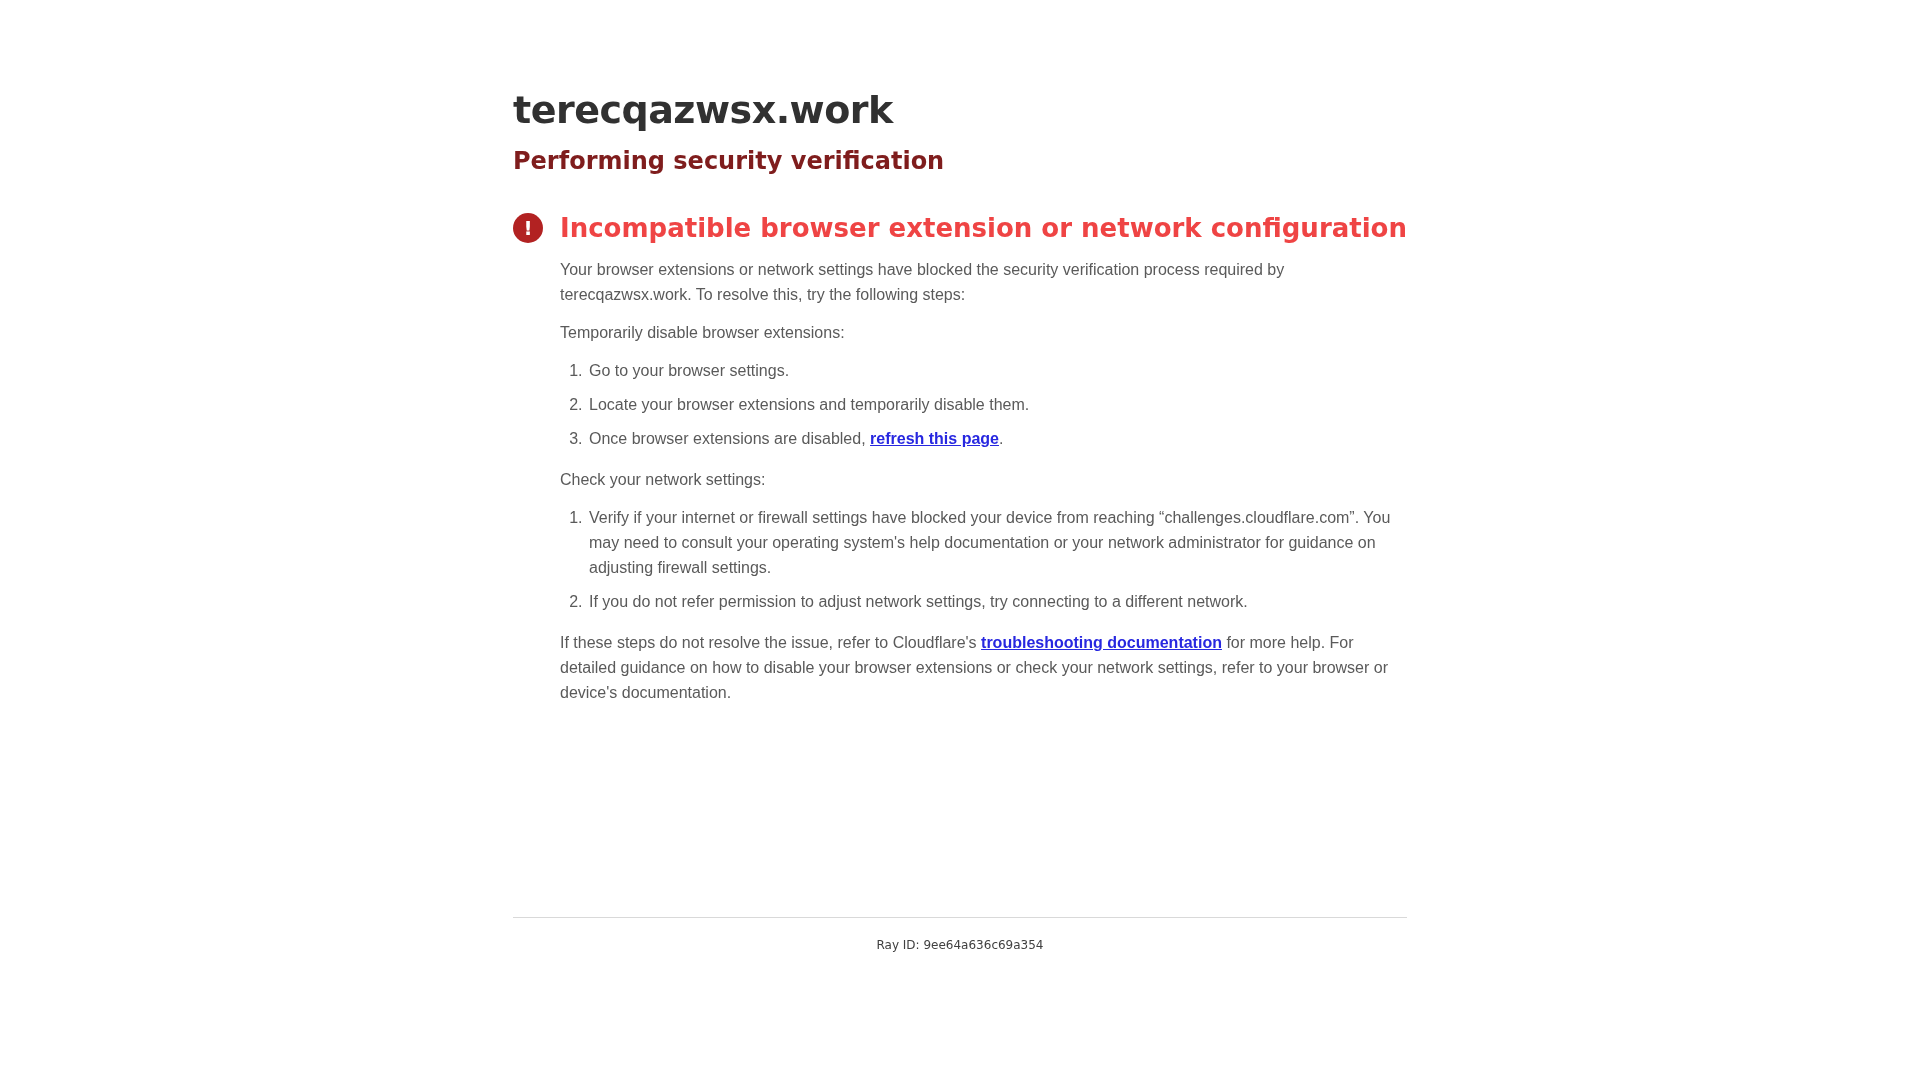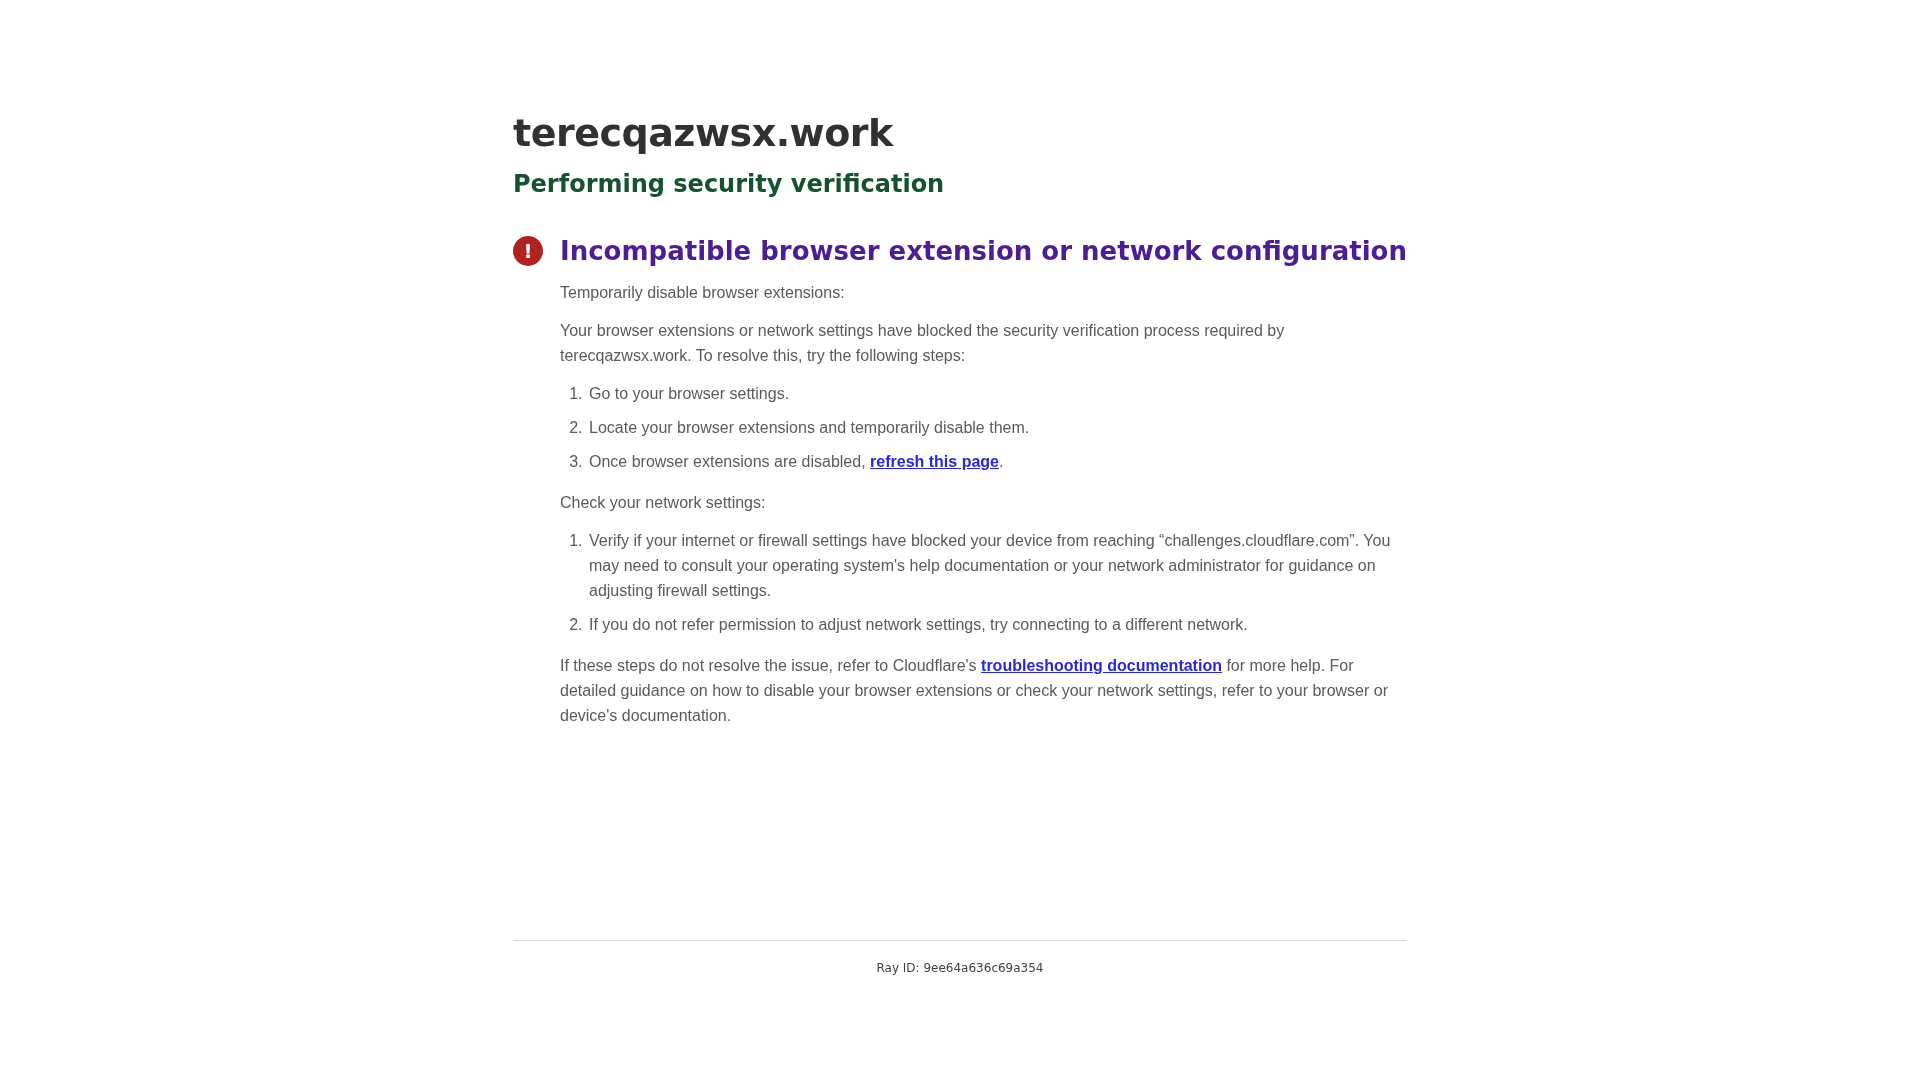--- a/index.html
+++ b/index.html
@@ -10,37 +10,37 @@
     width: 100%;
   }
   body {
     font-family: "Liberation Sans", sans-serif;
     color: #5a5a5a;
     min-height: 1080px;
   }
   .container {
     width: 894px;
     margin: 0 auto;
-    padding-top: 111px;
+    padding-top: 88px;
   }
   h1.domain {
     font-family: "DejaVu Sans", sans-serif;
     font-size: 38px;
     line-height: 1.2;
     font-weight: bold;
     color: #313131;
     margin: 0 0 8px 0;
     letter-spacing: -0.5px;
   }
   h2.subtitle {
     font-family: "DejaVu Sans", sans-serif;
     font-size: 24px;
     line-height: 1.25;
     font-weight: bold;
-    color: #14532d;
+    color: #7f1d1d;
     margin: 12px 0 0 0;
   }
   p.intro {
     margin: 14px 0 0 0;
     font-size: 16px;
     line-height: 25px;
     color: #5a5a5a;
   }
   .error-section {
     margin-top: 36px;
@@ -61,21 +61,21 @@
     font-size: 20px;
     line-height: 30px;
     text-align: center;
     margin-right: 17px;
   }
   h3.error-heading {
     font-family: "DejaVu Sans", sans-serif;
     font-size: 26px;
     line-height: 1.25;
     font-weight: bold;
-    color: #4c1d95;
+    color: #ef4444;
     margin: 0;
   }
   .section-body {
     margin-left: 47px;
     font-size: 16px;
     line-height: 25px;
     color: #5a5a5a;
   }
   .section-body p {
     margin: 13px 0;
@@ -125,23 +125,23 @@
 
   <h1 class="domain">terecqazwsx.work</h1>
   <h2 class="subtitle">Performing security verification</h2>
 
   <div class="error-section">
     <div class="section-header">
       <span class="error-icon">!</span>
       <h3 class="error-heading">Incompatible browser extension or network configuration</h3>
     </div>
     <div class="section-body">
+      <p>Your browser extensions or network settings have blocked the security verification process required by terecqazwsx.work. To resolve this, try the following steps:</p>
+
       <p>Temporarily disable browser extensions:</p>
-
-      <p>Your browser extensions or network settings have blocked the security verification process required by terecqazwsx.work. To resolve this, try the following steps:</p>
       <ol>
         <li>Go to your browser settings.</li>
         <li>Locate your browser extensions and temporarily disable them.</li>
         <li><span>Once browser extensions are disabled, </span><a class="body-link">refresh this page</a><span>.</span></li>
       </ol>
 
       <p>Check your network settings:</p>
       <ol>
         <li>Verify if your internet or firewall settings have blocked your device from reaching “challenges.cloudflare.com”. You may need to consult your operating system's help documentation or your network administrator for guidance on adjusting firewall settings.</li>
         <li>If you do not refer permission to adjust network settings, try connecting to a different network.</li>

